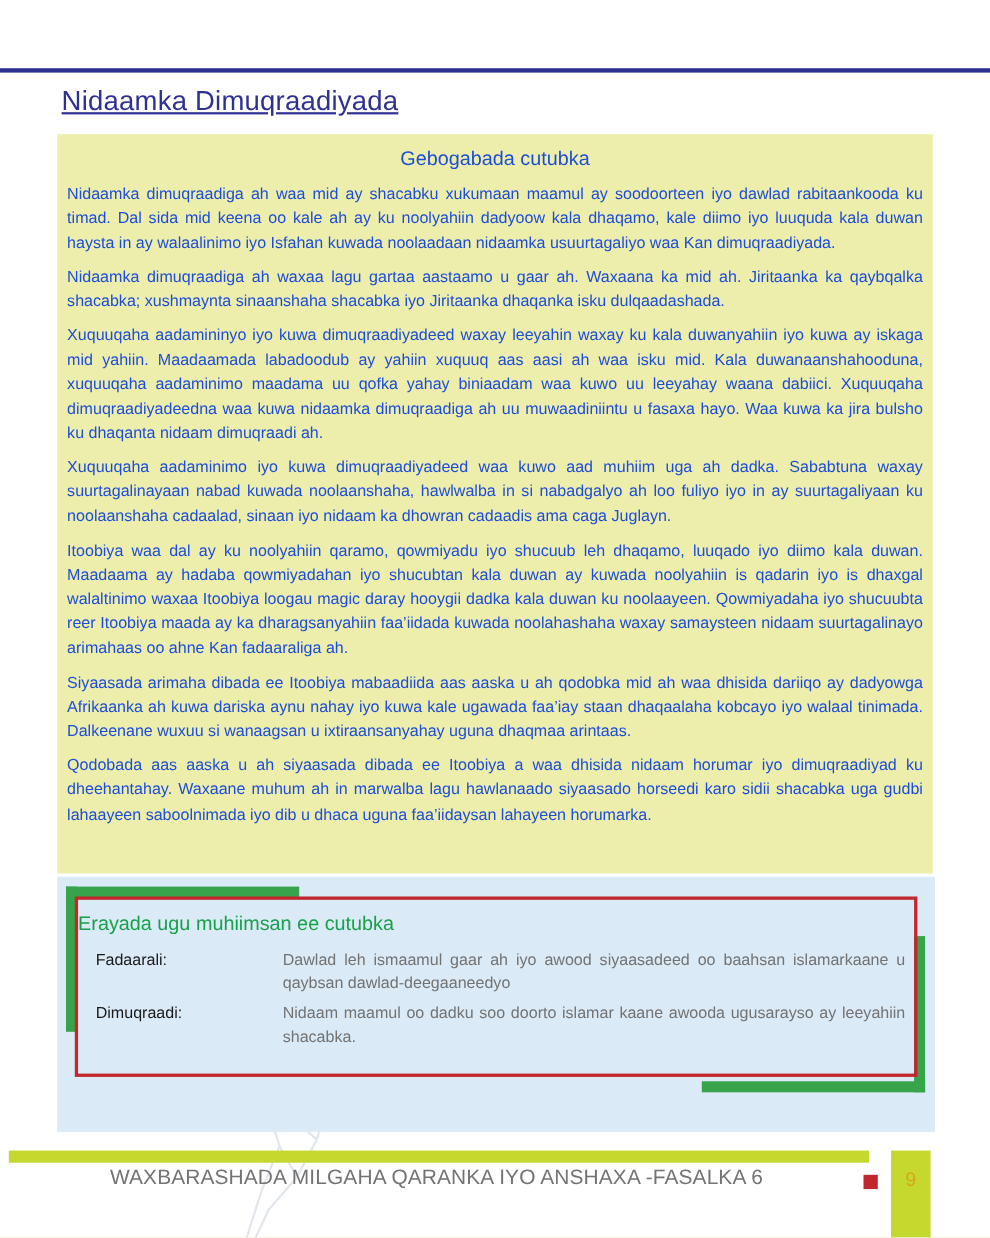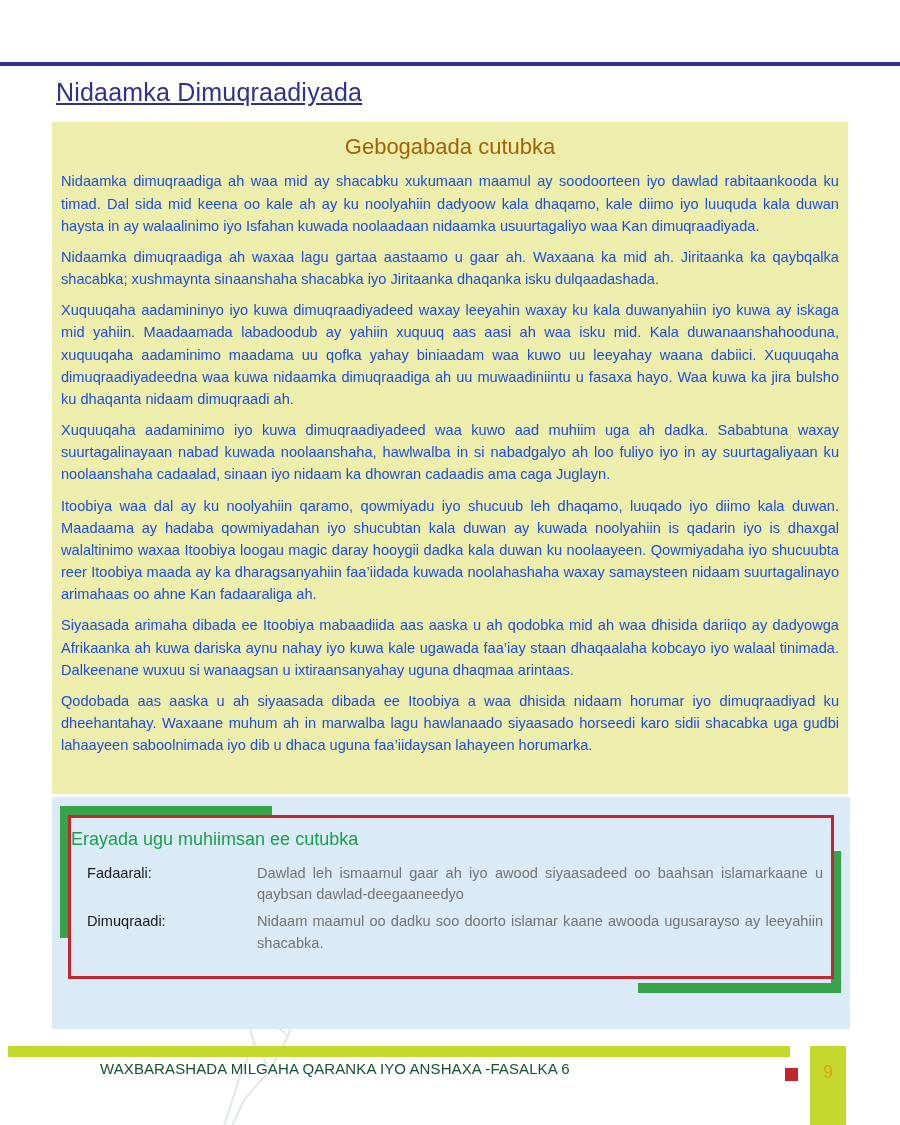--- a/index.html
+++ b/index.html
@@ -54,22 +54,22 @@
     left: 52px;
     top: 122px;
     width: 796px;
     height: 672px;
     background: #eeeeac;
     box-sizing: border-box;
     padding: 10px 9px 0 9px;
   }
   .panel-heading {
     text-align: center;
-    color: #a16207;
-    font-size: 22px;
+    color: #1d4ed8;
+    font-size: 18px;
     margin: 2px 0 10px 0;
     line-height: 1.2;
   }
   .para {
     color: #1d4ed8;
     font-size: 14.6px;
     line-height: 1.52;
     text-align: justify;
     margin: 0 0 9px 0;
     hyphens: none;
@@ -164,22 +164,22 @@
     left: 8px;
     top: 1046px;
     width: 782px;
     height: 11px;
     background: #c4d82e;
   }
   .footer-text {
     position: absolute;
     left: 100px;
     top: 1060px;
-    font-size: 15px;
-    color: #14532d;
+    font-size: 19px;
+    color: #737373;
     letter-spacing: .1px;
     white-space: nowrap;
   }
   .footer-dot {
     position: absolute;
     left: 785px;
     top: 1068px;
     width: 13px;
     height: 13px;
     background: #c1272d;

